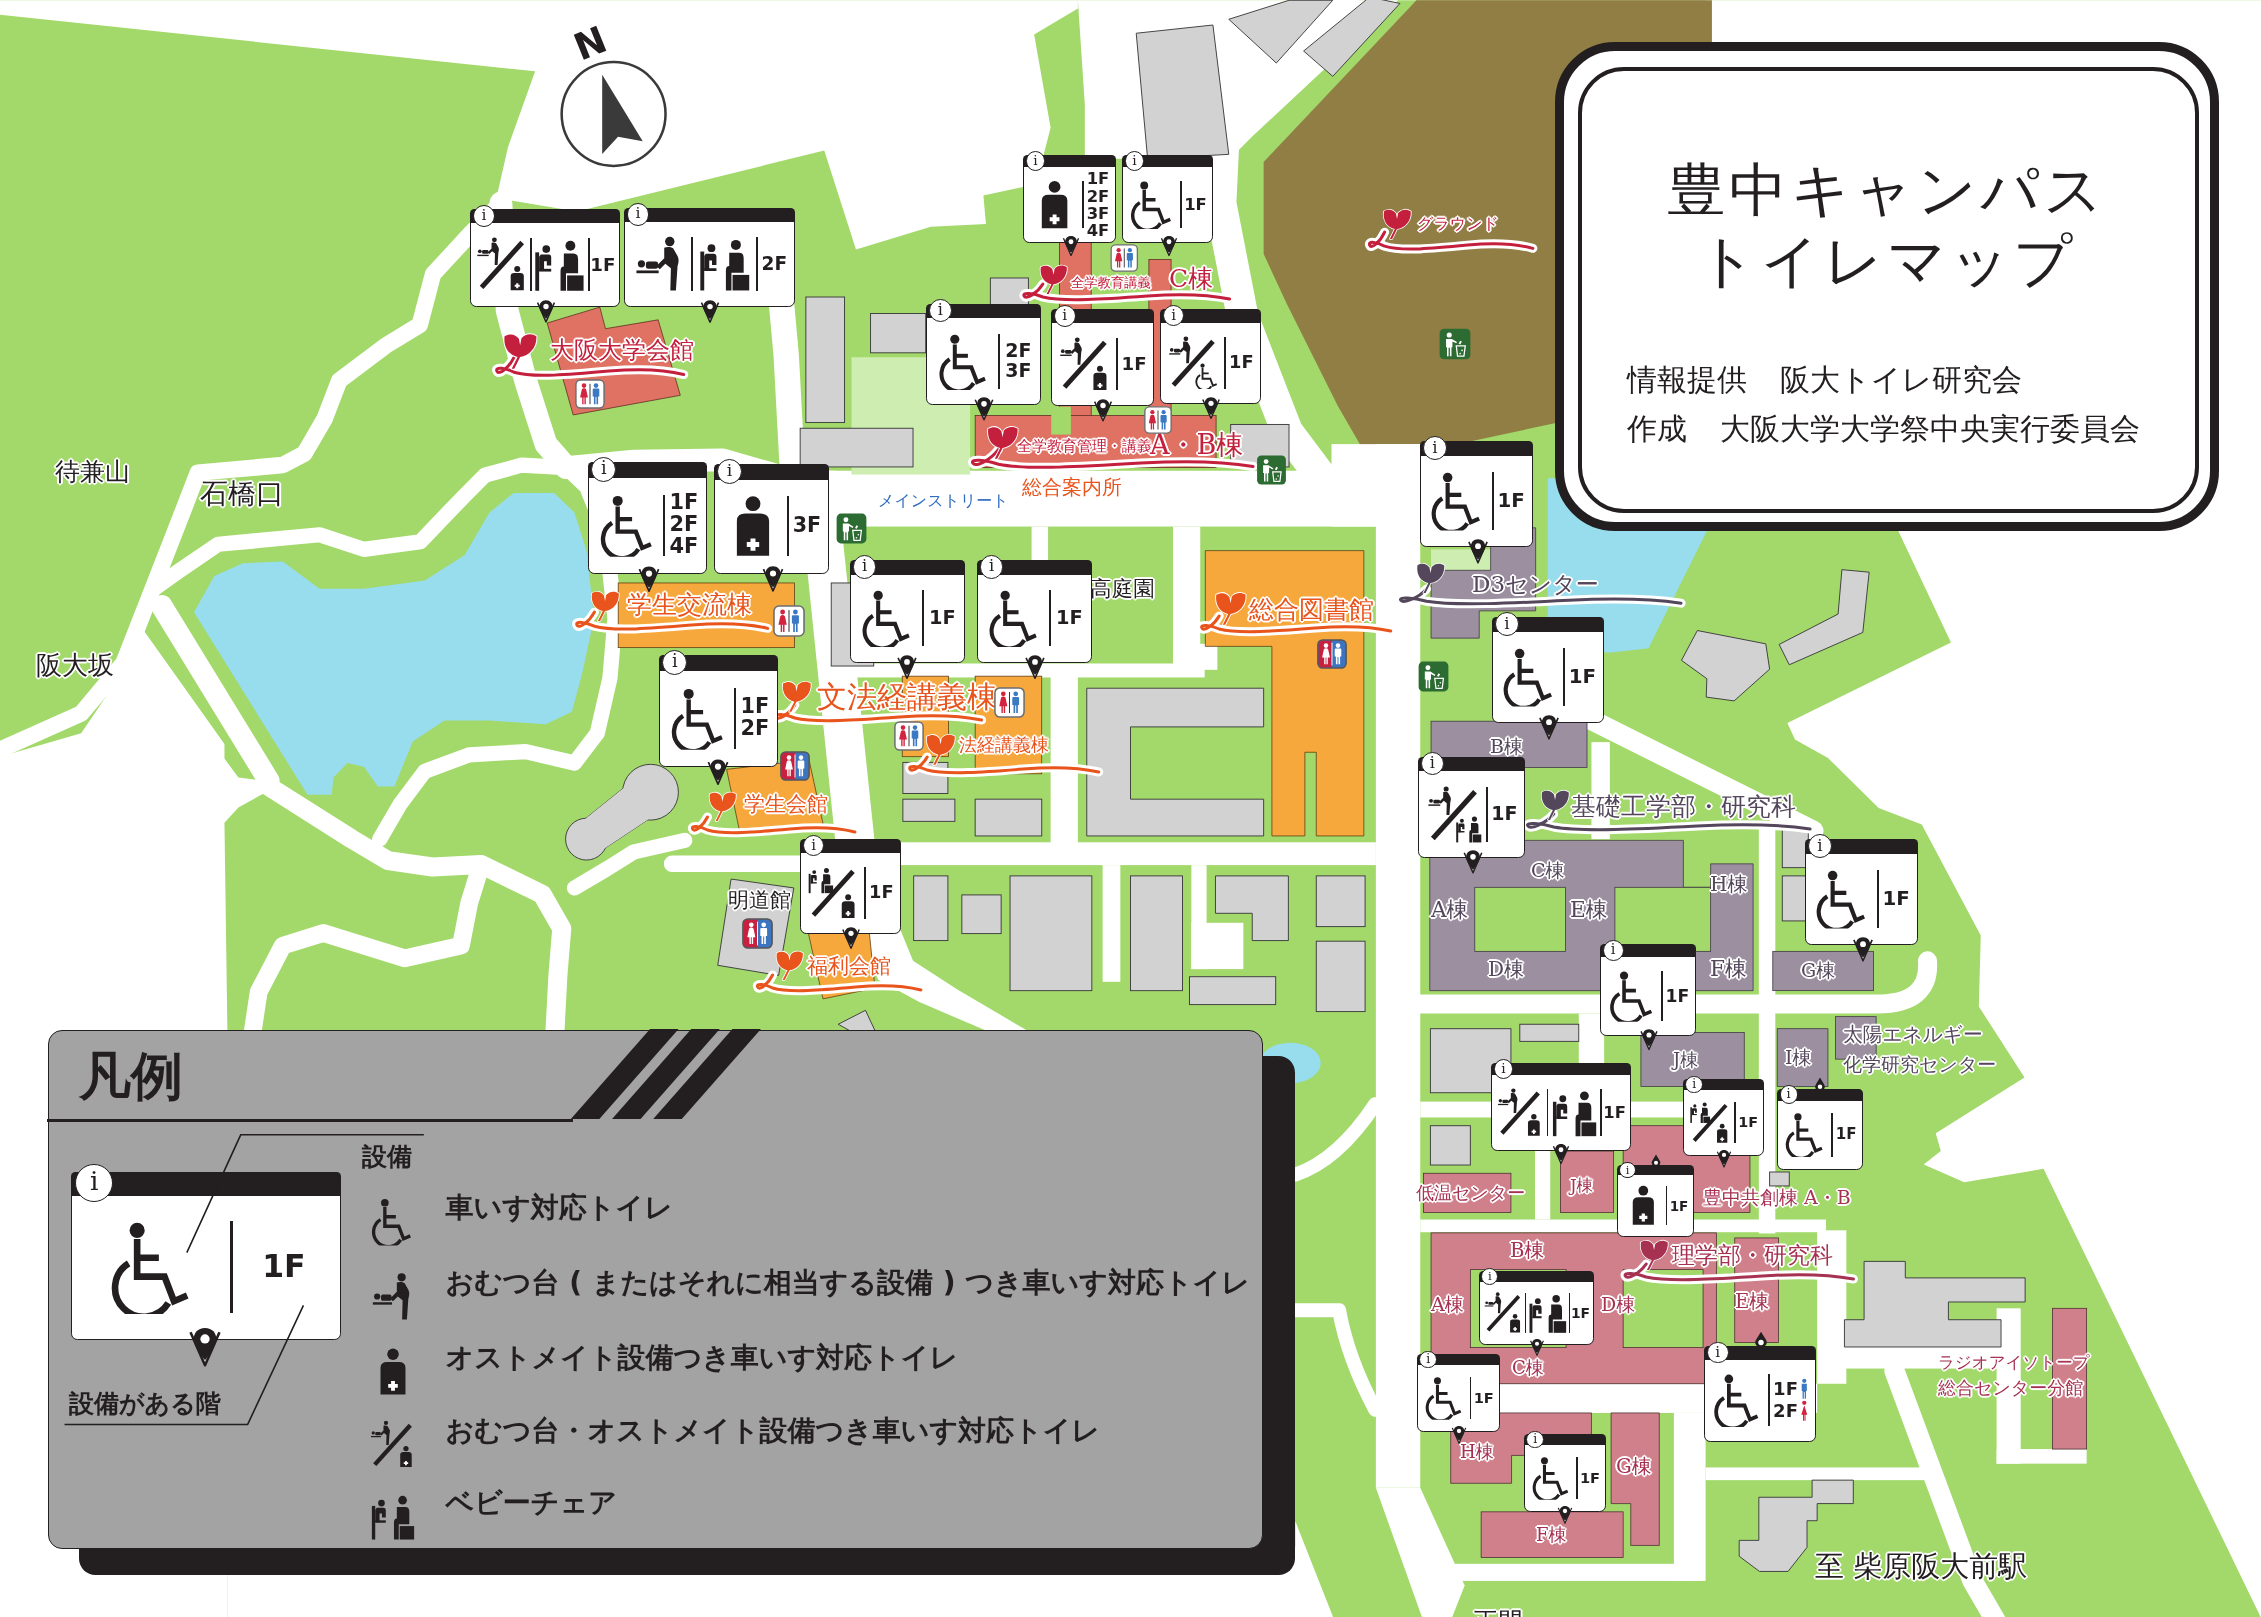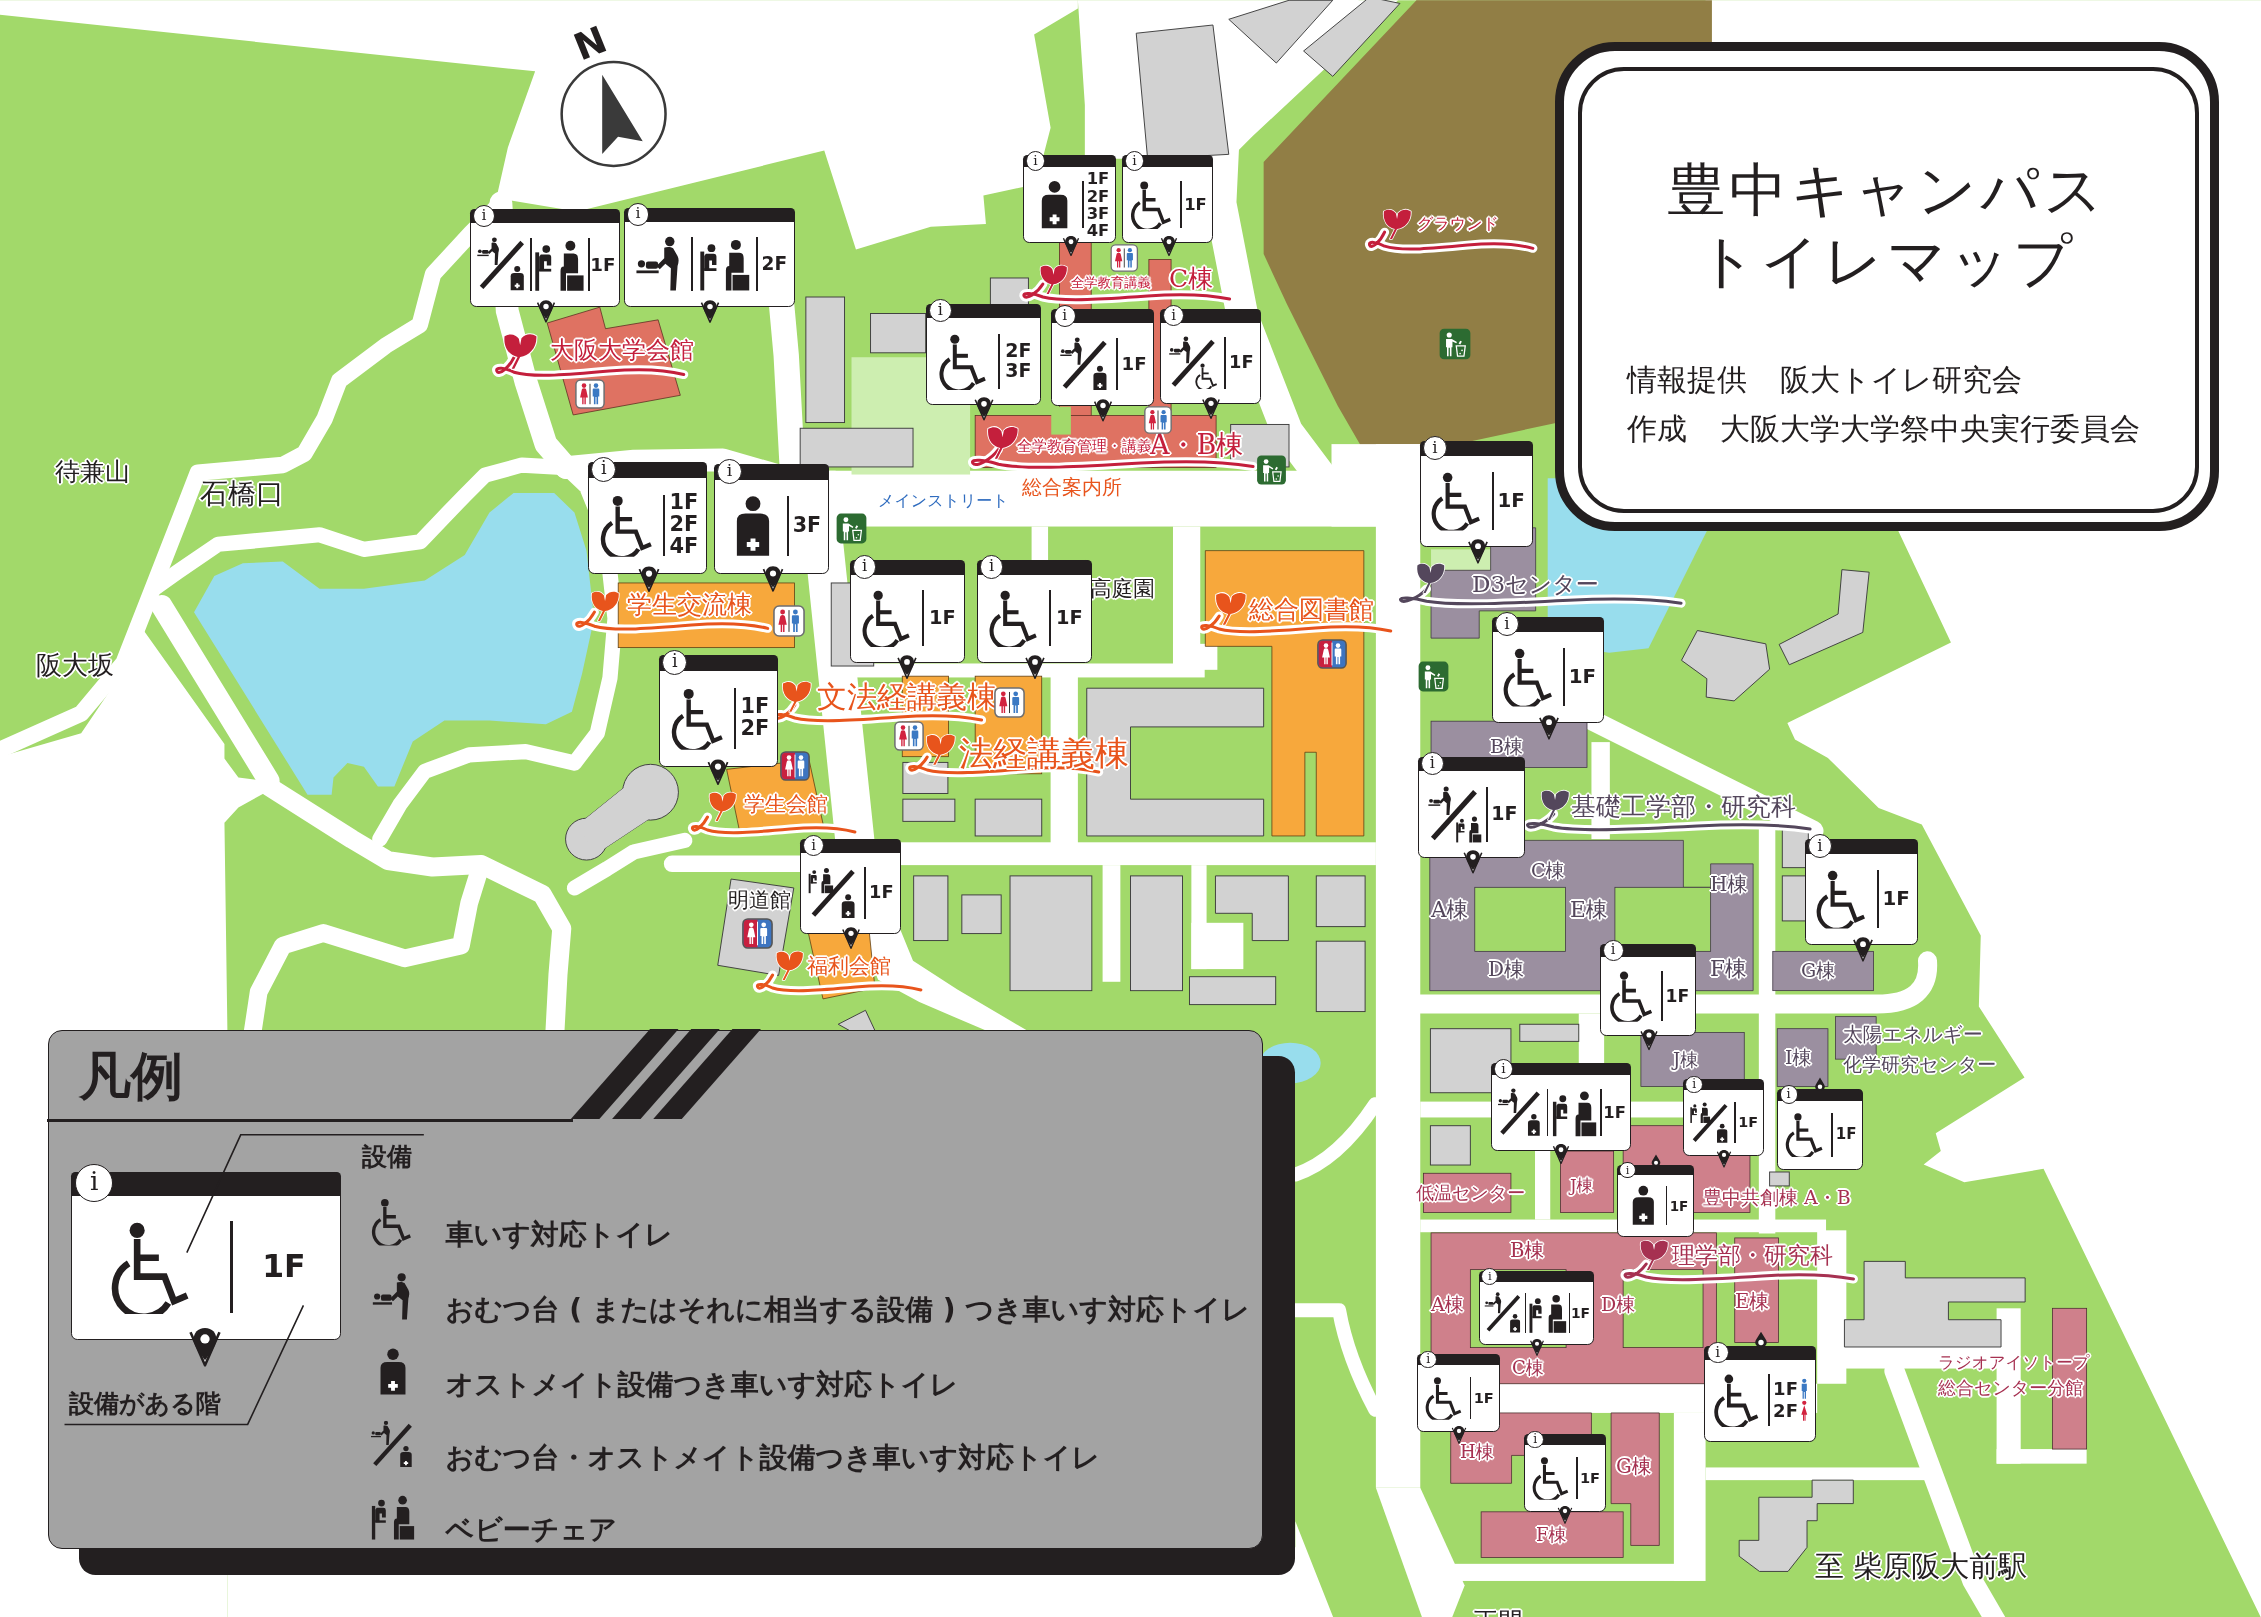--- a/index.html
+++ b/index.html
@@ -39,21 +39,21 @@
 
 .compass-n{position:absolute;left:575px;top:25px;font-size:37px;font-weight:700;transform:rotate(-22deg);line-height:1}
 
 .legend-shadow{position:absolute;left:79px;top:1056px;width:1216px;height:519px;background:#231f20;border-radius:16.5px}
 .legend{position:absolute;left:48px;top:1030px;width:1215px;height:519px;background:#a3a3a3;border:1.9px solid #231f20;border-radius:14px}
 .lg-title{position:absolute;left:30px;top:19px;font-size:52px;font-weight:700;line-height:1}
 .lg-rule{position:absolute;left:-1.9px;top:88px;width:526px;height:2.5px;background:#231f20}
 .lg-svg{position:absolute;left:-1.9px;top:-1.9px;overflow:visible}
 .lg-fac{position:absolute;left:313px;top:113px;font-size:25px;font-weight:700;line-height:1}
 .lg-floor{position:absolute;left:20px;top:360px;font-size:25px;font-weight:700;line-height:1}
-.lg-item{position:absolute;left:320px;display:flex;align-items:flex-end;height:55px}
+.lg-item{position:absolute;left:320px;display:flex;align-items:flex-start;height:55px}
 .lg-item .lic{width:48px;height:55px;flex:none}
 .lg-item .ltxt{margin-left:28.5px;font-size:28px;font-weight:700;white-space:nowrap;line-height:1}
 </style>
 </head>
 <body>
 
 <svg width="0" height="0" style="position:absolute">
   <defs>
     <symbol id="wheelchair-icon" viewBox="0 0 100 100">
       <circle cx="33" cy="11" r="8" fill="#231f20"></circle>
@@ -389,21 +389,21 @@
   <span class="ptext serif halo" style="left:817px;top:682px;font-size:30px">文法経講義棟</span>
 </div>
 <div class="place orange">
   <svg class="ribbon" style="left:908px;top:755px;width:192px;height:20px" viewBox="0 0 300 40" preserveAspectRatio="none">
       <path class="rw" d="M30 4 C22 22 6 36 3 28 C0 20 16 22 30 30 C60 40 120 34 180 28 C230 23 270 26 298 34"></path>
       <path class="rc" d="M30 4 C22 22 6 36 3 28 C0 20 16 22 30 30 C60 40 120 34 180 28 C230 23 270 26 298 34"></path>
     </svg>
   <svg class="leaf" style="left:923px;top:732px;width:34px;height:34px" viewBox="0 0 60 60">
       <use href="#ginkgo-icon"></use>
     </svg>
-  <span class="ptext serif halo" style="left:959px;top:736px;font-size:34px">法経講義棟</span>
+  <span class="ptext serif halo" style="left:959px;top:736px;font-size:18px">法経講義棟</span>
 </div>
 <div class="place orange">
   <svg class="ribbon" style="left:691px;top:815px;width:165px;height:20px" viewBox="0 0 300 40" preserveAspectRatio="none">
       <path class="rw" d="M30 4 C22 22 6 36 3 28 C0 20 16 22 30 30 C60 40 120 34 180 28 C230 23 270 26 298 34"></path>
       <path class="rc" d="M30 4 C22 22 6 36 3 28 C0 20 16 22 30 30 C60 40 120 34 180 28 C230 23 270 26 298 34"></path>
     </svg>
   <svg class="leaf" style="left:706px;top:790px;width:32px;height:32px" viewBox="0 0 60 60">
       <use href="#ginkgo-icon"></use>
     </svg>
   <span class="ptext serif halo" style="left:744px;top:794px;font-size:21px">学生会館</span>

